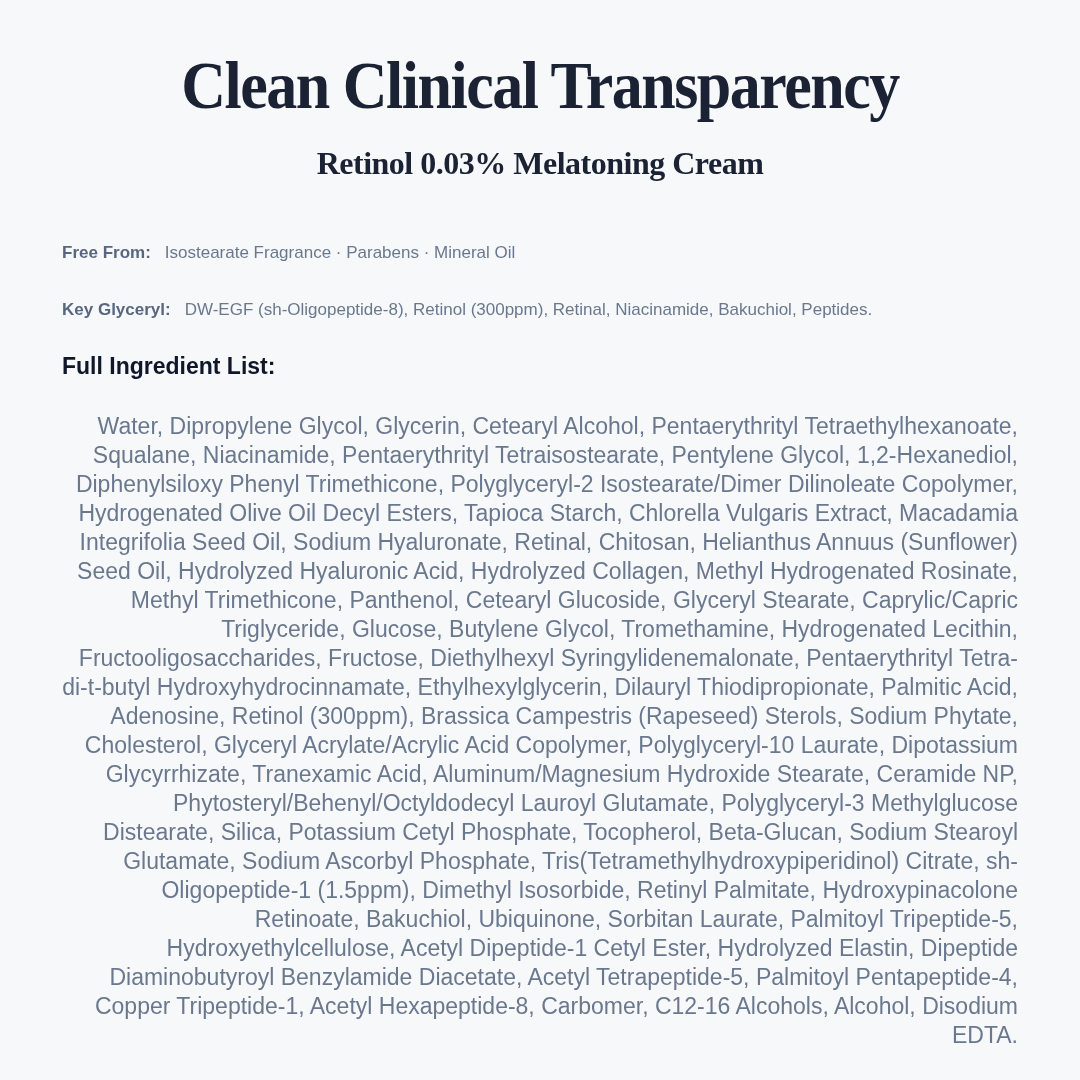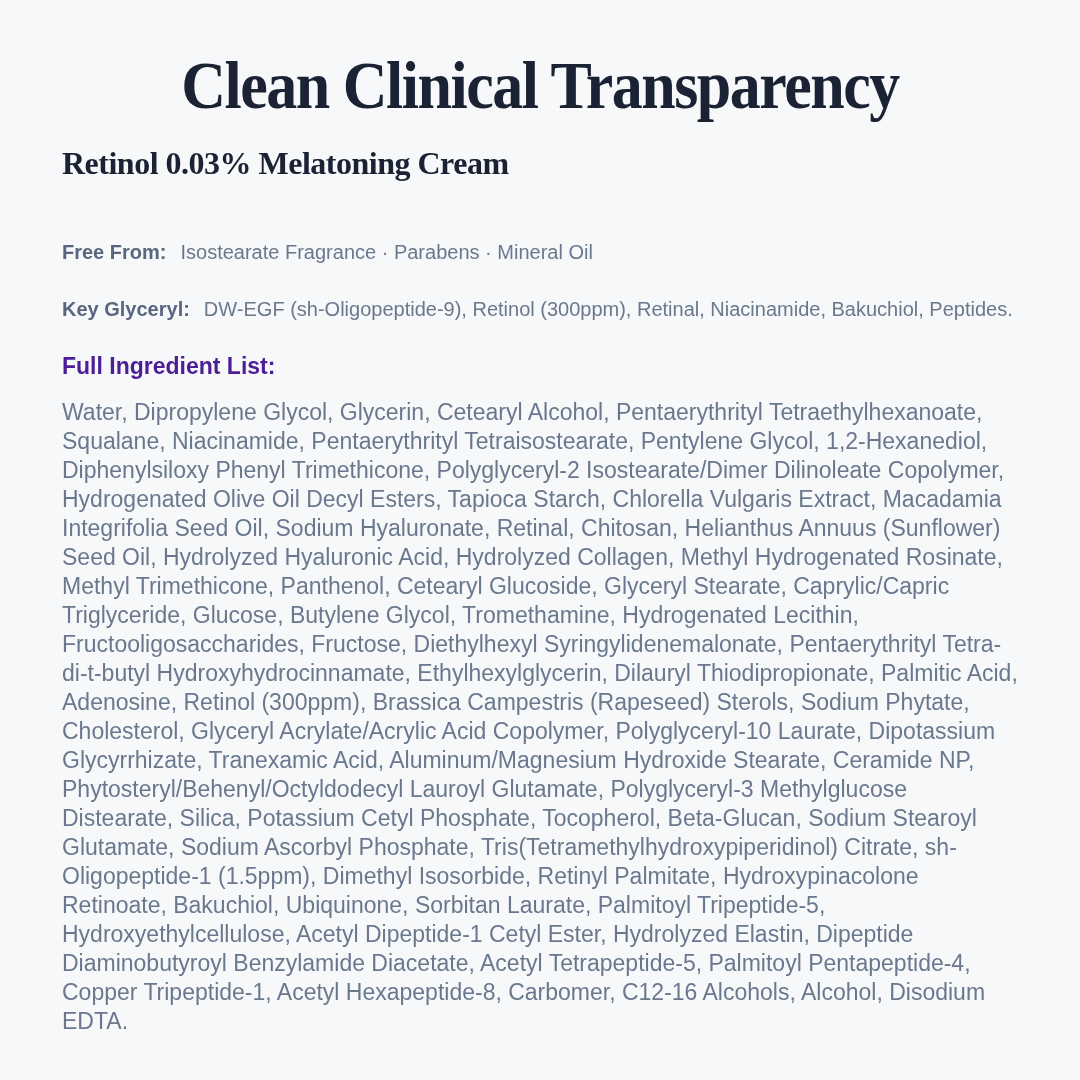--- a/index.html
+++ b/index.html
@@ -25,80 +25,81 @@
     font-family: "Liberation Serif", "DejaVu Serif", serif;
     font-weight: 700;
     font-size: 62px;
     letter-spacing: -1.5px;
     color: #1a2234;
     transform: scaleY(1.08);
     transform-origin: top center;
   }
   .subtitle {
     margin: 26px 0 0 0;
+    text-align: center;
     font-family: "Liberation Serif", "DejaVu Serif", serif;
     font-weight: 700;
     font-size: 32px;
     letter-spacing: -0.5px;
     color: #1a2234;
   }
   .info-block {
     margin-top: 56px;
   }
   .info-row {
     display: flex;
     align-items: center;
-    font-size: 20px;
+    font-size: 17px;
     line-height: 29px;
     margin-bottom: 28px;
   }
   .info-label {
     font-weight: 700;
     color: #58677f;
     white-space: nowrap;
     margin-right: 14px;
   }
   .info-value {
     color: #6a788e;
     flex: 1;
   }
   .section-heading {
     margin-top: 16px;
     font-size: 23px;
     line-height: 29px;
     font-weight: 700;
-    color: #4c1d95;
+    color: #0f172a;
   }
   .ingredients-text {
-    margin-top: 17px;
+    margin-top: 31px;
     font-size: 23px;
     line-height: 29px;
     color: #6a788e;
-    text-align: left;
+    text-align: right;
   }
 </style>
 </head>
 <body>
 
 <div class="page">
 
   <h1 class="title">Clean Clinical Transparency</h1>
 
   <h2 class="subtitle">Retinol 0.03% Melatoning Cream</h2>
 
   <div class="info-block">
 
     <div class="info-row">
       <span class="info-label">Free From:</span>
       <span class="info-value">Isostearate Fragrance · Parabens · Mineral Oil</span>
     </div>
 
     <div class="info-row">
       <span class="info-label">Key Glyceryl:</span>
-      <span class="info-value">DW-EGF (sh-Oligopeptide-9), Retinol (300ppm), Retinal, Niacinamide, Bakuchiol, Peptides.</span>
+      <span class="info-value">DW-EGF (sh-Oligopeptide-8), Retinol (300ppm), Retinal, Niacinamide, Bakuchiol, Peptides.</span>
     </div>
 
   </div>
 
   <div class="section-heading">Full Ingredient List:</div>
 
   <p class="ingredients-text">Water, Dipropylene Glycol, Glycerin, Cetearyl Alcohol, Pentaerythrityl Tetraethylhexanoate, Squalane, Niacinamide, Pentaerythrityl Tetraisostearate, Pentylene Glycol, 1,2-Hexanediol, Diphenylsiloxy Phenyl Trimethicone, Polyglyceryl-2 Isostearate/Dimer Dilinoleate Copolymer, Hydrogenated Olive Oil Decyl Esters, Tapioca Starch, Chlorella Vulgaris Extract, Macadamia Integrifolia Seed Oil, Sodium Hyaluronate, Retinal, Chitosan, Helianthus Annuus (Sunflower) Seed Oil, Hydrolyzed Hyaluronic Acid, Hydrolyzed Collagen, Methyl Hydrogenated Rosinate, Methyl Trimethicone, Panthenol, Cetearyl Glucoside, Glyceryl Stearate, Caprylic/Capric Triglyceride, Glucose, Butylene Glycol, Tromethamine, Hydrogenated Lecithin, Fructooligosaccharides, Fructose, Diethylhexyl Syringylidenemalonate, Pentaerythrityl Tetra-di-t-butyl Hydroxyhydrocinnamate, Ethylhexylglycerin, Dilauryl Thiodipropionate, Palmitic Acid, Adenosine, Retinol (300ppm), Brassica Campestris (Rapeseed) Sterols, Sodium Phytate, Cholesterol, Glyceryl Acrylate/Acrylic Acid Copolymer, Polyglyceryl-10 Laurate, Dipotassium Glycyrrhizate, Tranexamic Acid, Aluminum/Magnesium Hydroxide Stearate, Ceramide NP, Phytosteryl/Behenyl/Octyldodecyl Lauroyl Glutamate, Polyglyceryl-3 Methylglucose Distearate, Silica, Potassium Cetyl Phosphate, Tocopherol, Beta-Glucan, Sodium Stearoyl Glutamate, Sodium Ascorbyl Phosphate, Tris(Tetramethylhydroxypiperidinol) Citrate, sh-Oligopeptide-1 (1.5ppm), Dimethyl Isosorbide, Retinyl Palmitate, Hydroxypinacolone Retinoate, Bakuchiol, Ubiquinone, Sorbitan Laurate, Palmitoyl Tripeptide-5, Hydroxyethylcellulose, Acetyl Dipeptide-1 Cetyl Ester, Hydrolyzed Elastin, Dipeptide Diaminobutyroyl Benzylamide Diacetate, Acetyl Tetrapeptide-5, Palmitoyl Pentapeptide-4, Copper Tripeptide-1, Acetyl Hexapeptide-8, Carbomer, C12-16 Alcohols, Alcohol, Disodium EDTA.</p>
 
 </div>
 

